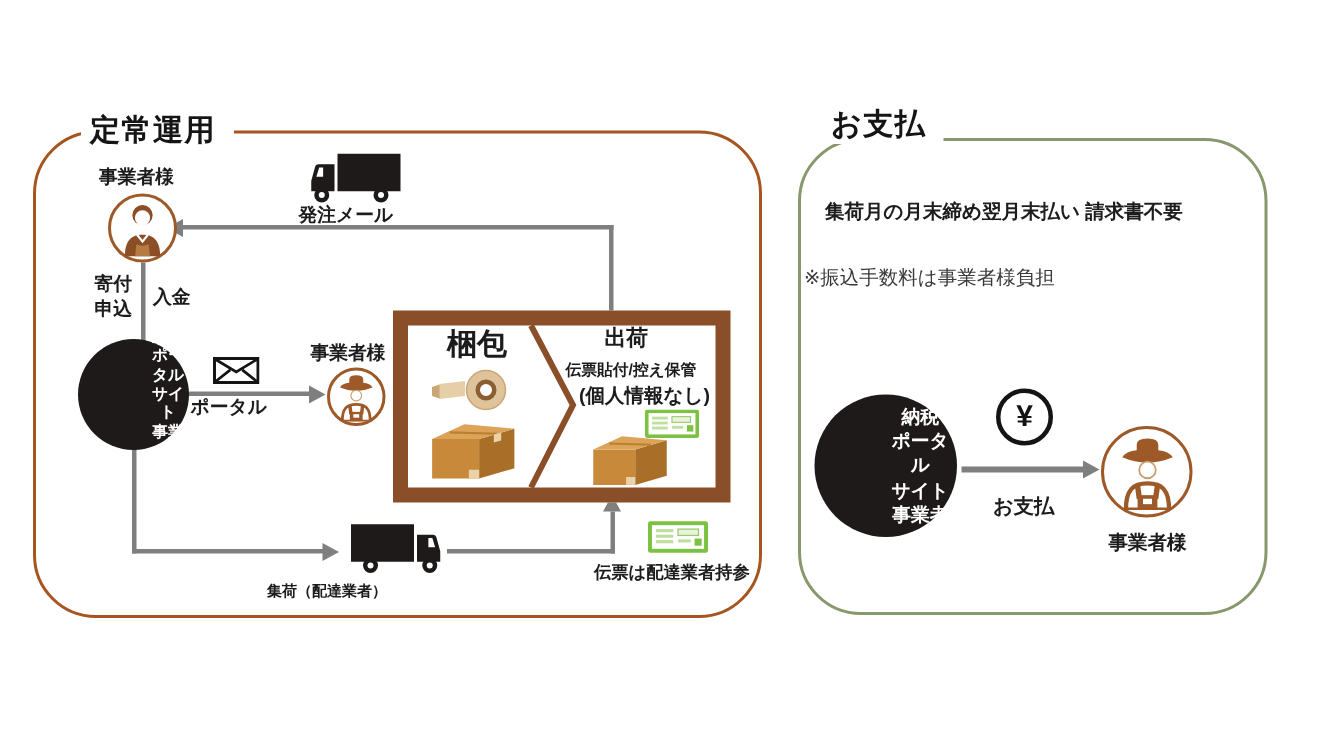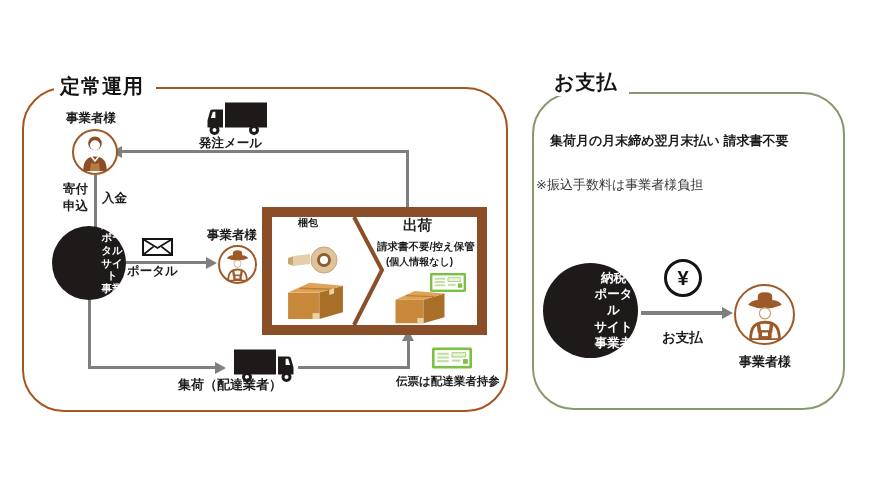--- a/index.html
+++ b/index.html
@@ -135,24 +135,24 @@
       </svg>
     </span>
   </div>
 
   <div class="frame"></div>
   <span class="icon" style="left:352px;top:215px;z-index:3;">
     <svg width="38" height="112" viewBox="0 0 38 112">
       <polyline points="2,2 30,55 2,110" fill="none" stroke="#8A4E28" stroke-width="4"></polyline>
     </svg>
   </span>
-  <div class="lbl" style="left:298px;top:216px;font-size:10px;">梱包</div>
+  <div class="lbl" style="left:298px;top:216px;font-size:20px;">梱包</div>
   <div class="lbl" style="left:403px;top:216px;font-size:14.5px;">出荷</div>
-  <div class="lbl" style="left:377px;top:240px;font-size:10.5px;font-weight:600;">請求書不要/控え保管</div>
-  <div class="lbl" style="left:386px;top:255px;font-size:10px;font-weight:600;">(個人情報なし)</div>
+  <div class="lbl" style="left:377px;top:240px;font-size:10.5px;font-weight:600;">伝票貼付/控え保管</div>
+  <div class="lbl" style="left:386px;top:255px;font-size:13px;font-weight:600;">(個人情報なし)</div>
 
   <span class="icon" style="left:287px;top:245px;">
     <svg width="56" height="32" viewBox="0 0 56 32">
       <path d="M1 13 L7 11 L7 21 L1 19 Z" fill="#C9A674"></path>
       <path d="M6 11 L23 9 L23 19 L6 21 Z" fill="#E6CFA8"></path>
       <circle cx="37" cy="15" r="13" fill="#DEC39B" stroke="#C9A674" stroke-width="1"></circle>
       <circle cx="37" cy="15" r="5.5" fill="#fff" stroke="#8C5F32" stroke-width="3"></circle>
     </svg>
   </span>
   <span class="icon" style="left:285px;top:274px;">
@@ -193,21 +193,21 @@
         <rect x="21" y="1" width="42" height="25" fill="#1D1A19"></rect>
         <path d="M19 8 H8.5 C7 8 6.3 8.8 6 10 L3.5 19 V26 H19 Z" fill="#1D1A19"></path>
         <path d="M8.8 10.2 L6.9 16.4 H11.4 V10.2 Z" fill="#fff"></path>
         <circle cx="10.5" cy="28.5" r="5" fill="#1D1A19"></circle>
           <circle cx="10.5" cy="28.5" r="2" fill="#fff"></circle>
         <circle cx="50" cy="28.5" r="5" fill="#1D1A19"></circle>
           <circle cx="50" cy="28.5" r="2" fill="#fff"></circle>
       </g>
     </svg>
   </span>
-  <div class="lbl" style="left:178px;top:376px;font-size:13px;">集荷（配達業者）</div>
+  <div class="lbl" style="left:178px;top:387px;font-size:10px;">集荷（配達業者）</div>
 
   <span class="icon" style="left:432px;top:347px;">
     <svg width="40" height="22" viewBox="0 0 38 20">
       <rect width="38" height="20" rx="1.5" fill="#7CC142"></rect>
       <rect x="2.5" y="2.5" width="33" height="15" fill="#fff"></rect>
       <rect x="5" y="5" width="11" height="2" fill="#BFDF9F"></rect>
       <rect x="5" y="8.5" width="11" height="2" fill="#BFDF9F"></rect>
       <rect x="5" y="12" width="11" height="2" fill="#BFDF9F"></rect>
       <rect x="19" y="5" width="13" height="4" fill="#EAF4DD" stroke="#9CC96E" stroke-width="0.8"></rect>
       <rect x="19" y="11.5" width="8" height="2" fill="#BFDF9F"></rect>

